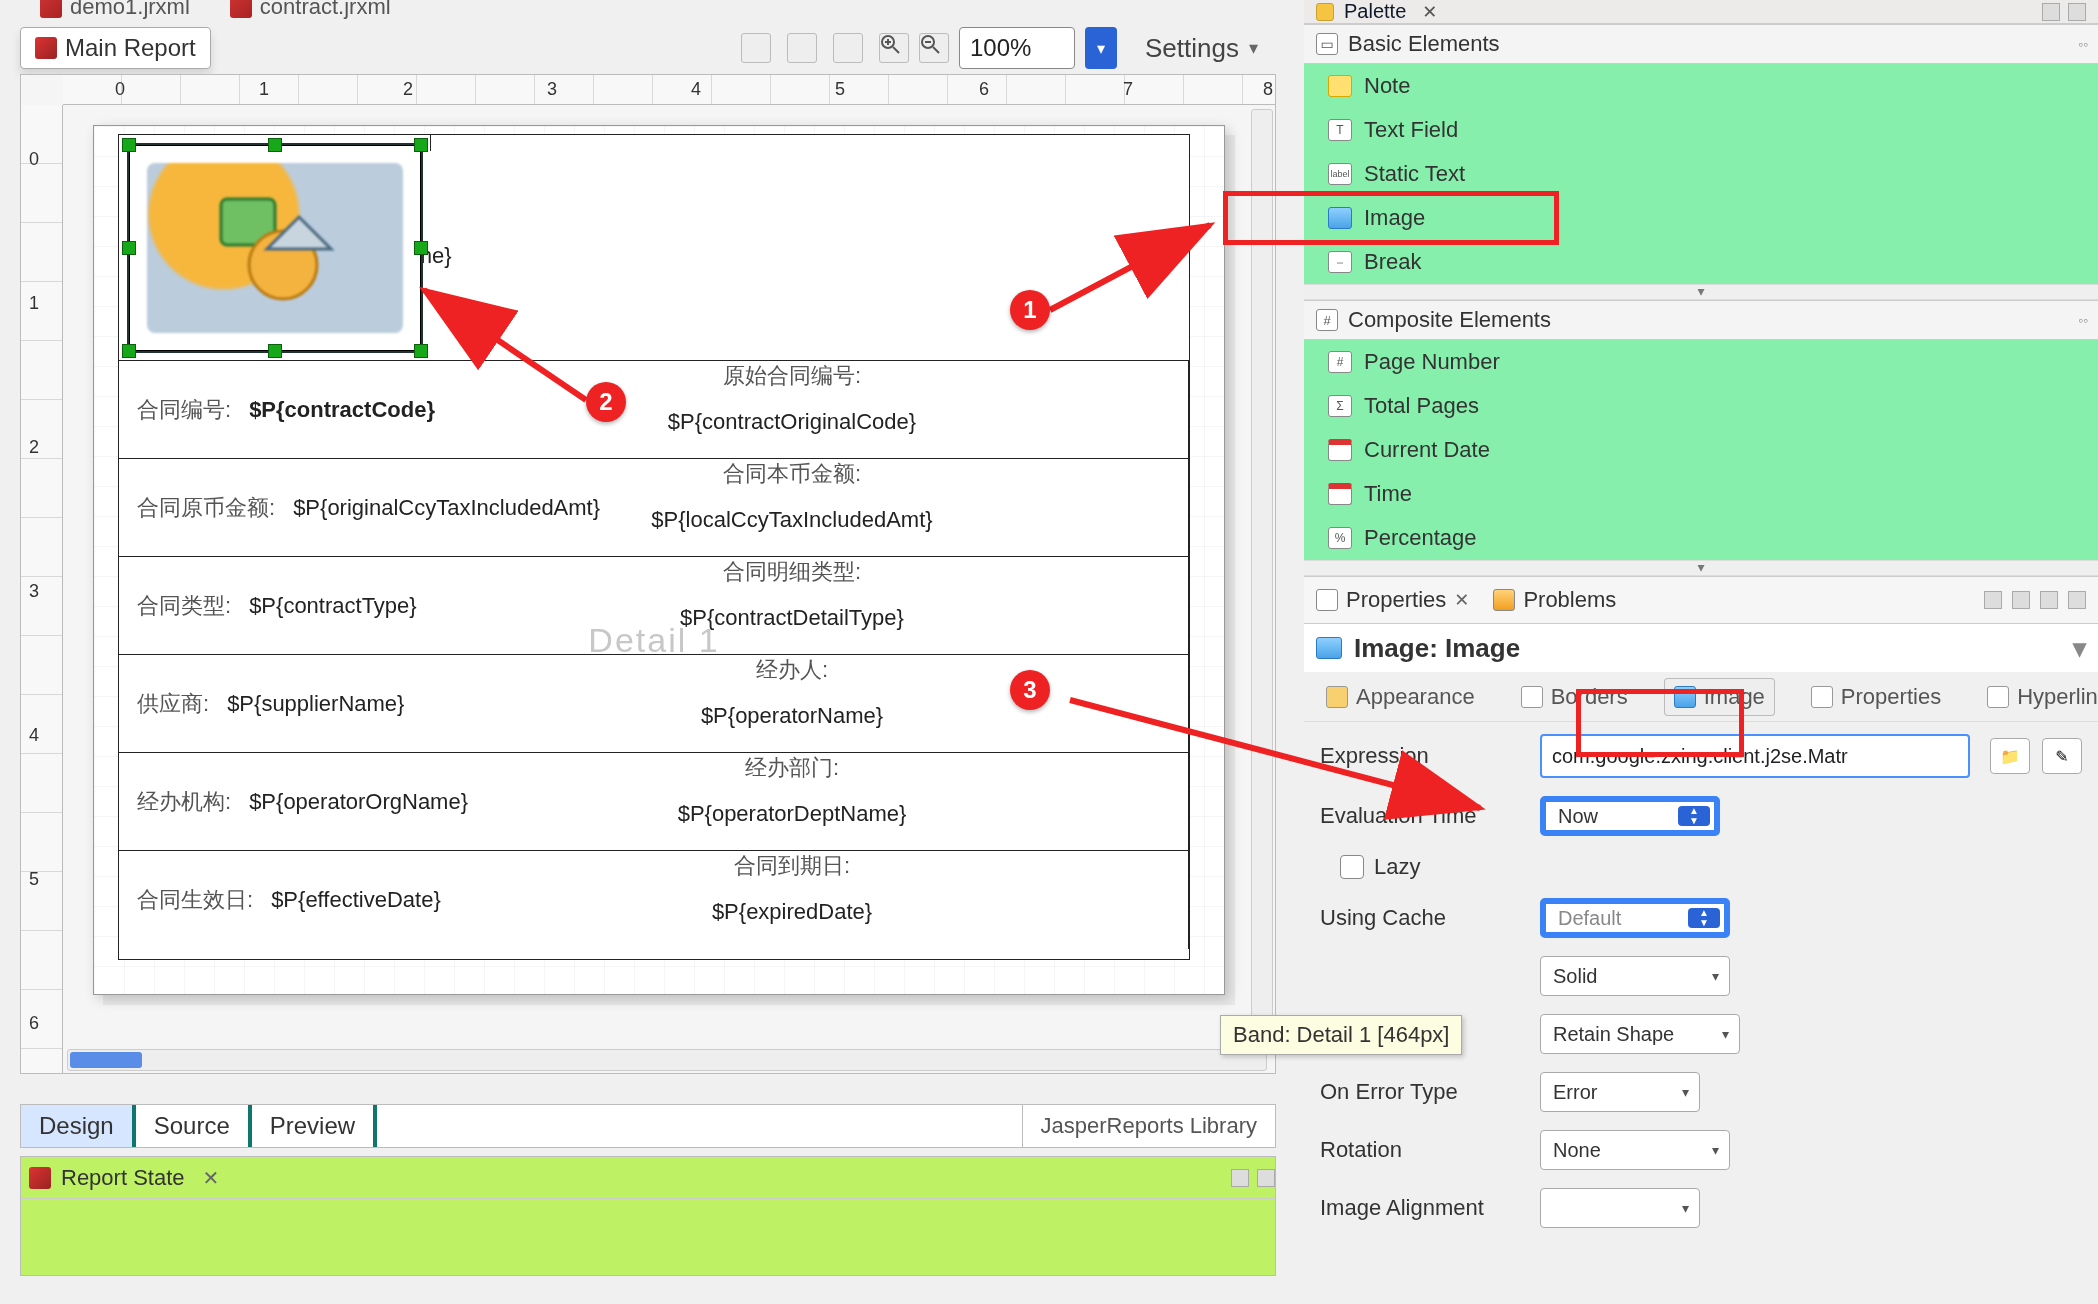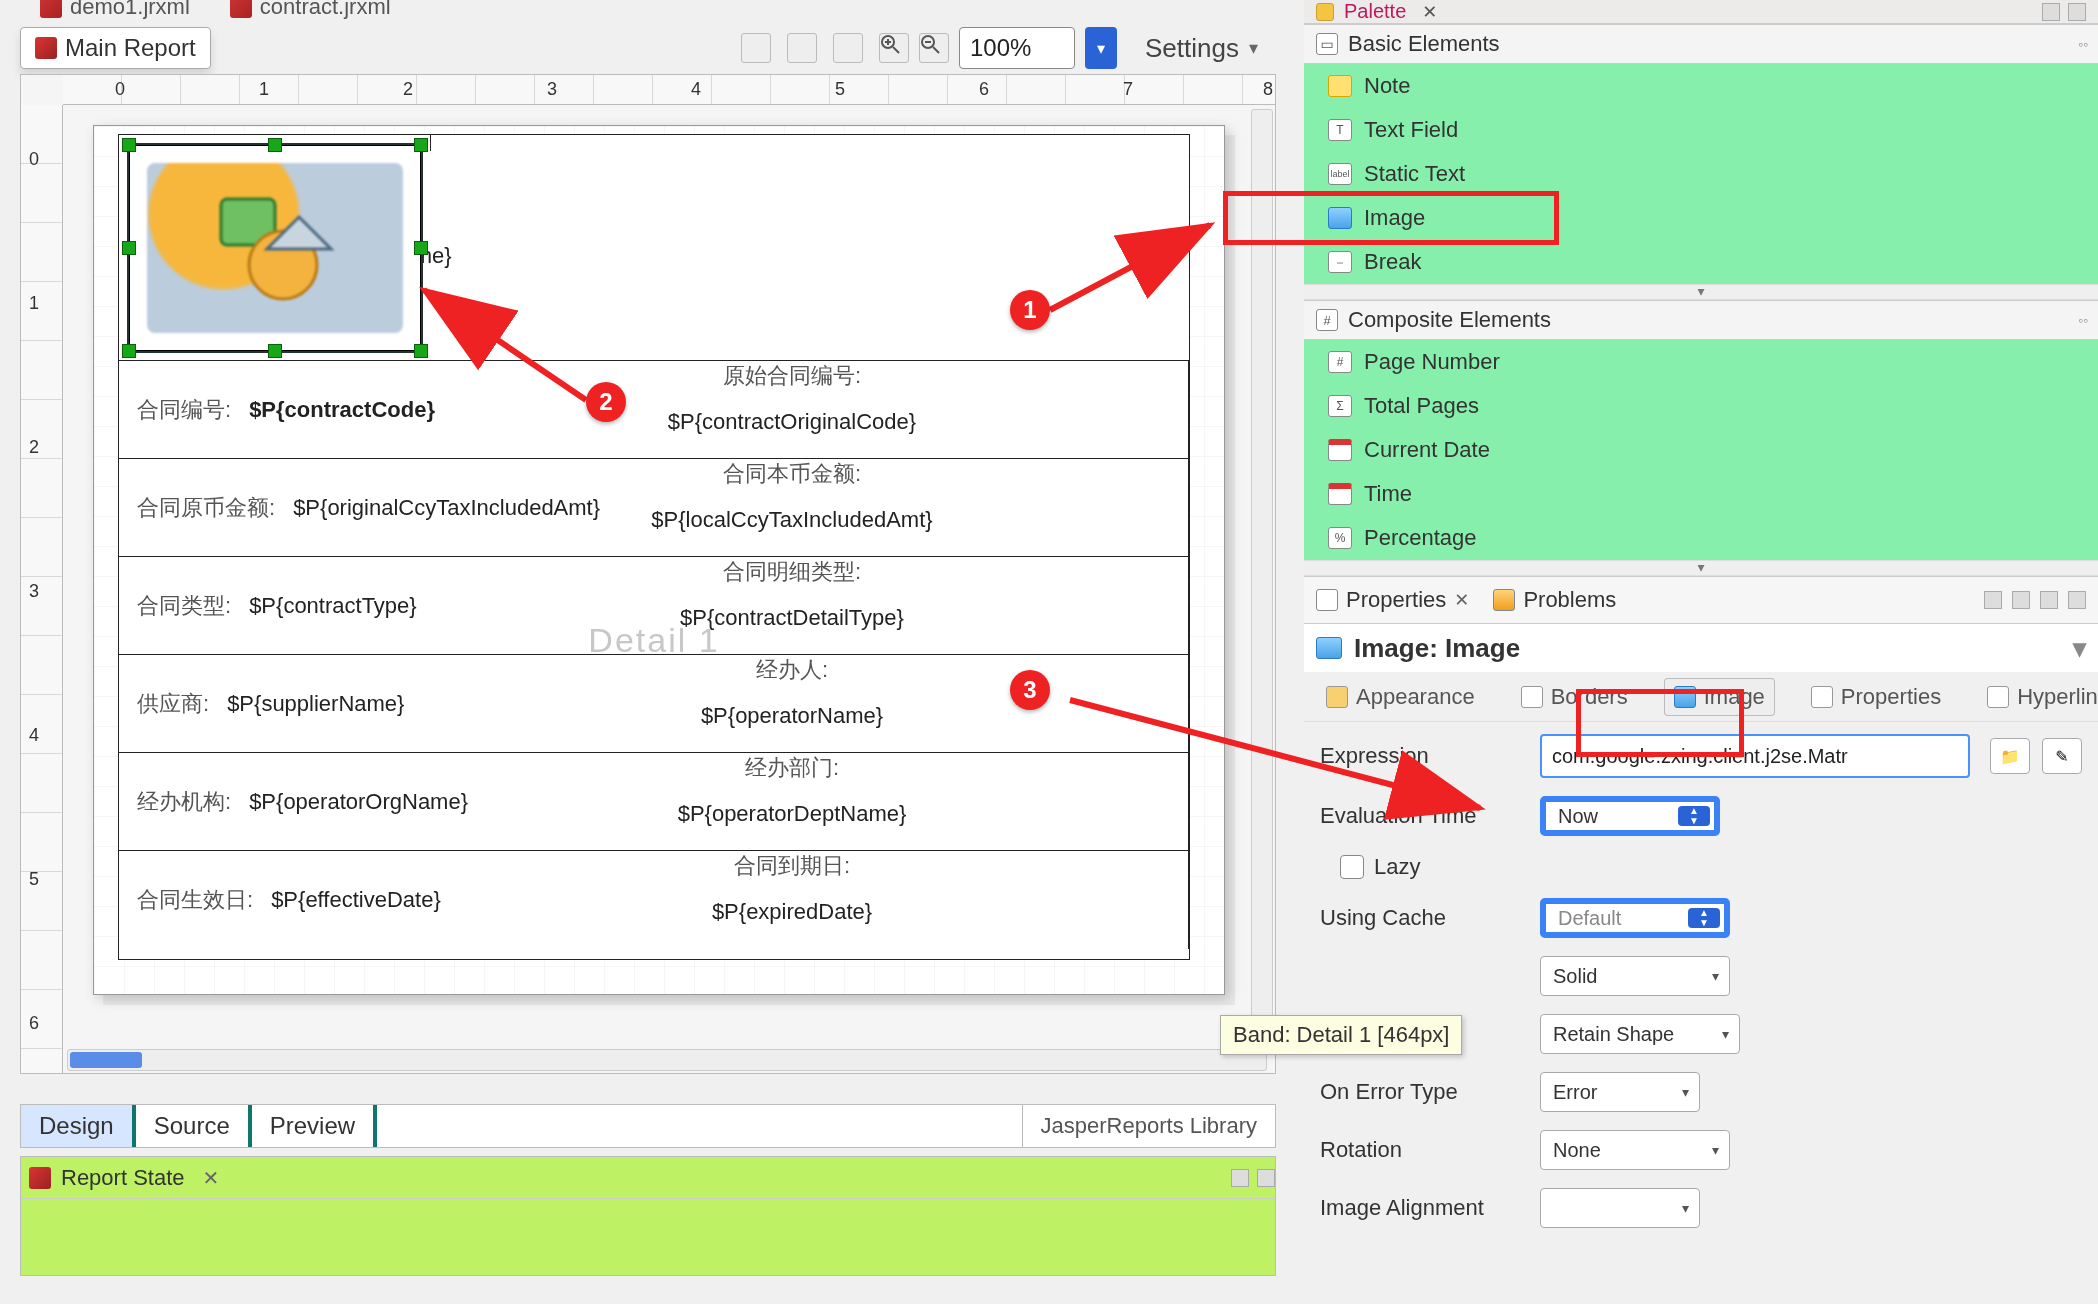--- a/index.html
+++ b/index.html
@@ -82,21 +82,21 @@
 .report-state .tabbar { display: flex; align-items: center; height: 42px; border-bottom: 1px solid #ccc; padding-left: 8px; gap: 10px; }
 .report-state .tabbar .ico { width: 22px; height: 22px; background: linear-gradient(135deg,#d33,#922); border-radius: 3px; }
 .report-state .tabbar .lbl { font-size: 22px; color: #333; }
 .report-state .tabbar .x { font-size: 20px; color: #666; margin-left: 8px; }
 .report-state .subtabs { display: flex; gap: 22px; padding: 10px 14px; font-size: 22px; color: #666; }
 
 
 .right { position: absolute; top: 0; right: 0; width: 794px; height: 1304px; display: flex; flex-direction: column; }
 .palette-titlebar { height: 24px; background: #ecebea; display: flex; align-items: center; padding: 0 12px; gap: 10px; border-bottom: 1px solid #ccc; }
 .palette-titlebar .picon { width: 18px; height: 18px; background: #f5c542; border: 1px solid #caa030; border-radius: 3px; }
-.palette-titlebar .tt { font-size: 20px; color: #be185d; }
+.palette-titlebar .tt { font-size: 20px; color: #0f172a; }
 .palette-titlebar .x { font-size: 18px; color: #555; margin-left: 6px; }
 
 .section-head { height: 40px; background: #f4f4f4; border-top: 1px solid #ccc; border-bottom: 1px solid #ccc; display: flex; align-items: center; padding: 0 12px; gap: 10px; font-size: 22px; color: #333; position:relative;}
 .section-head .sicon { width: 22px; height: 22px; background: #fff; border: 1px solid #888; border-radius: 3px; display:flex;align-items:center;justify-content:center;font-size:14px;color:#555;}
 .section-head .sicon2 { width: 22px; height: 22px; background: #fff; border: 1px solid #888; border-radius: 3px; display:flex;align-items:center;justify-content:center;font-size:13px;color:#555;}
 .section-head .rr { position:absolute; right:10px; font-size:14px; color:#888;}
 .palette-list { background: #86efac; }
 .prow { display: flex; align-items: center; gap: 12px; height: 44px; padding: 0 24px; font-size: 22px; color: #333; }
 .prow .picon { width: 24px; height: 22px; border: 1px solid #888; border-radius: 3px; background: #fff; display:flex;align-items:center;justify-content:center;font-size:12px;color:#555;}
 .prow.note .picon { background: #ffe070; border-color: #d6a800; }

